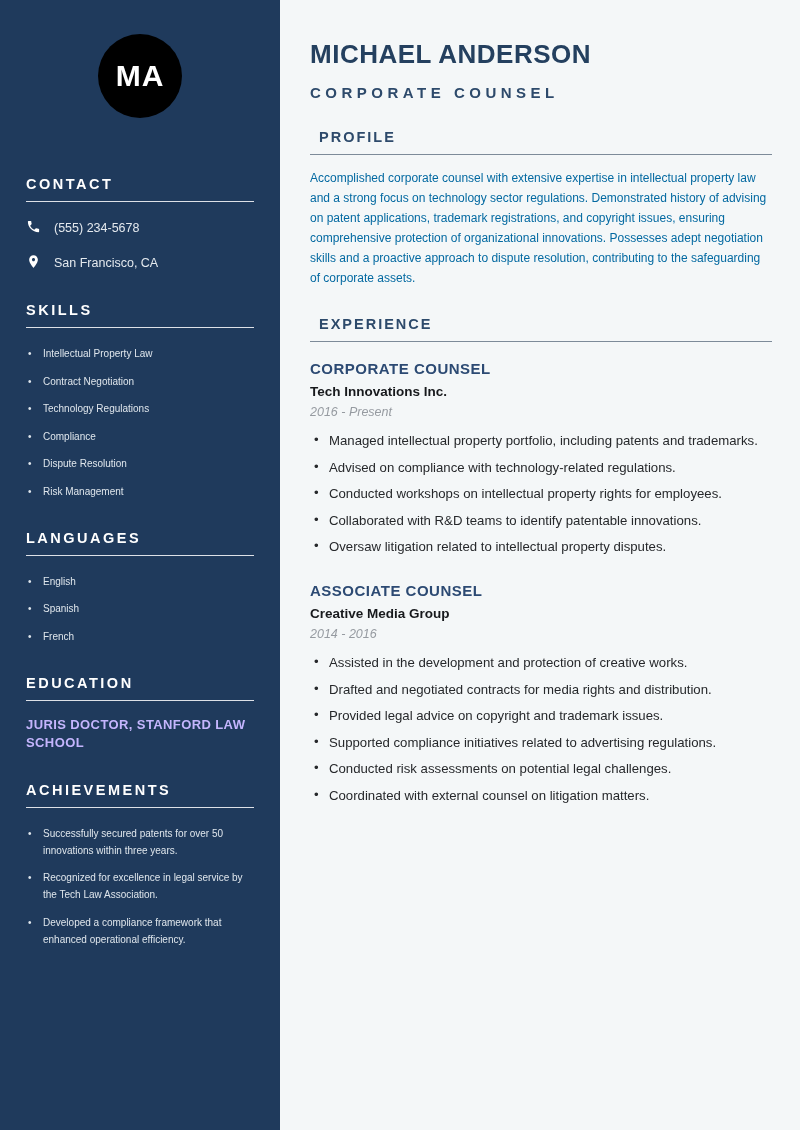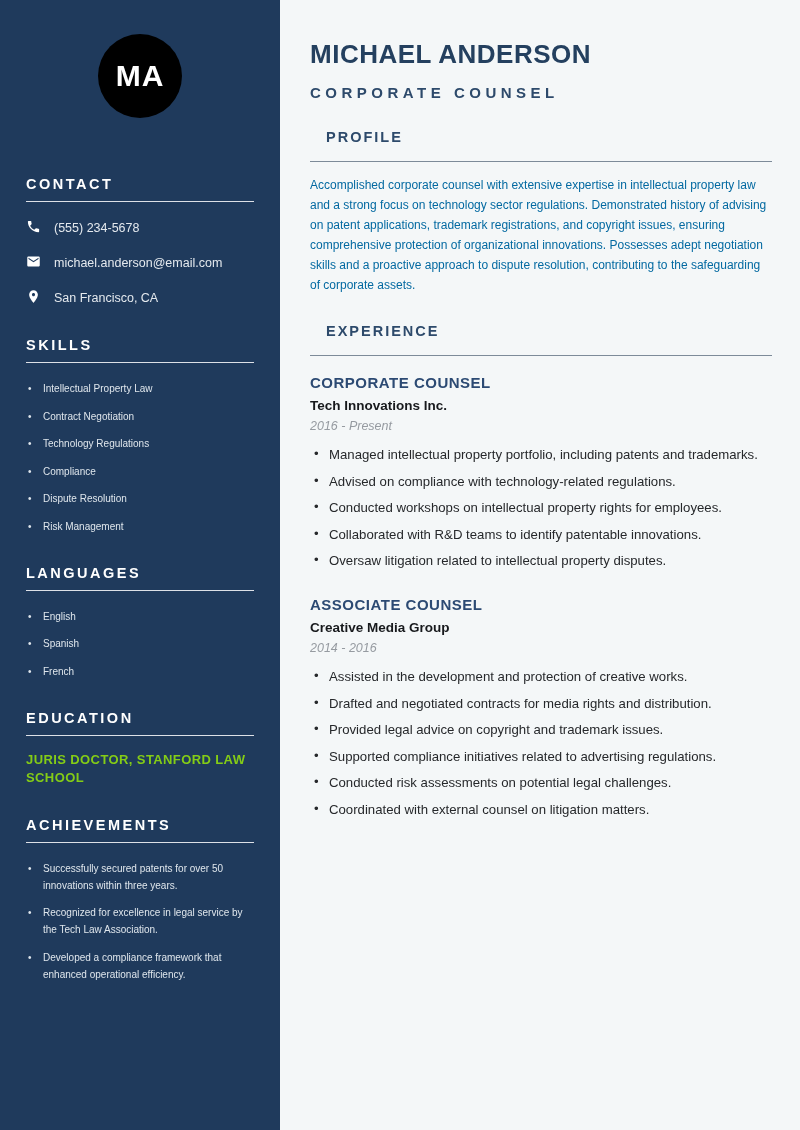--- a/index.html
+++ b/index.html
@@ -37,39 +37,39 @@
     font-size:12.5px;color:#e4e9ee;
   }
   .contact-row svg{width:15px;height:15px;fill:#ffffff;flex:0 0 auto;}
   ul.side-list{list-style:none;margin:17px 0 0 0;padding:0;}
   ul.side-list li{
     position:relative;padding-left:17px;font-size:10px;color:#dfe6ec;
     margin-bottom:10.5px;line-height:17px;
   }
   ul.side-list li::before{content:"•";position:absolute;left:2px;top:0;color:#dfe6ec;}
   .edu-degree{
-    margin-top:15px;font-size:13px;font-weight:bold;color:#84cc16;
+    margin-top:15px;font-size:13px;font-weight:bold;color:#c4b5fd;
     letter-spacing:.4px;line-height:18px;text-transform:uppercase;
   }
   
   .main{
     flex:1;box-sizing:border-box;background:#f4f7f8;
     padding:28px 28px 0 30px;
   }
   .name{
     margin:5px 0 0 0;font-size:26px;font-weight:bold;color:#24405f;
     letter-spacing:.5px;line-height:42px;
   }
   .job-title-top{
     margin-top:9px;font-size:15px;font-weight:600;color:#2d4a6b;
     letter-spacing:4.5px;
   }
   .m-section{margin-top:28px;}
   .m-heading{
-    margin:16px;font-size:14.5px;font-weight:bold;color:#2d4a6b;letter-spacing:2px;
+    margin:9px;font-size:14.5px;font-weight:bold;color:#2d4a6b;letter-spacing:2px;
   }
   .m-rule{border:none;border-top:1px solid #7d8b99;margin:8px 0 0 0;}
   .profile-text{
     margin:13px 0 0 0;font-size:12px;line-height:20px;color:#0369a1;
   }
   .job{margin-top:18px;}
   .job + .job{margin-top:27px;}
   .job-role{
     margin:0;font-size:15px;font-weight:bold;color:#2c4a73;letter-spacing:.5px;
   }
@@ -91,26 +91,20 @@
 
   <section class="side-section first">
     <h3 class="side-heading">CONTACT</h3>
     <hr class="side-rule">
     <div class="contact-list">
       <div class="contact-row">
         <span><svg viewBox="0 0 24 24">
               <path d="M6.62 10.79c1.44 2.83 3.76 5.14 6.59 6.59l2.2-2.2c.27-.27.67-.36 1.02-.24 1.12.37 2.33.57 3.57.57.55 0 1 .45 1 1V20c0 .55-.45 1-1 1-9.39 0-17-7.61-17-17 0-.55.45-1 1-1h3.5c.55 0 1 .45 1 1 0 1.25.2 2.45.57 3.57.11.35.03.74-.25 1.02l-2.2 2.2z"></path>
             </svg></span>
         <span>(555) 234-5678</span>
-      </div>
-      <div class="contact-row">
-        <span><svg viewBox="0 0 24 24">
-              <path d="M20 4H4c-1.1 0-1.99.9-1.99 2L2 18c0 1.1.9 2 2 2h16c1.1 0 2-.9 2-2V6c0-1.1-.9-2-2-2zm0 4l-8 5-8-5V6l8 5 8-5v2z"></path>
-            </svg></span>
-        <span>michael.anderson@email.com</span>
       </div>
       <div class="contact-row">
         <span><svg viewBox="0 0 24 24">
               <path d="M12 2C8.13 2 5 5.13 5 9c0 5.25 7 13 7 13s7-7.75 7-13c0-3.87-3.13-7-7-7zm0 9.5c-1.38 0-2.5-1.12-2.5-2.5S10.62 6.5 12 6.5s2.5 1.12 2.5 2.5-1.12 2.5-2.5 2.5z"></path>
             </svg></span>
         <span>San Francisco, CA</span>
       </div>
     </div>
   </section>
 

